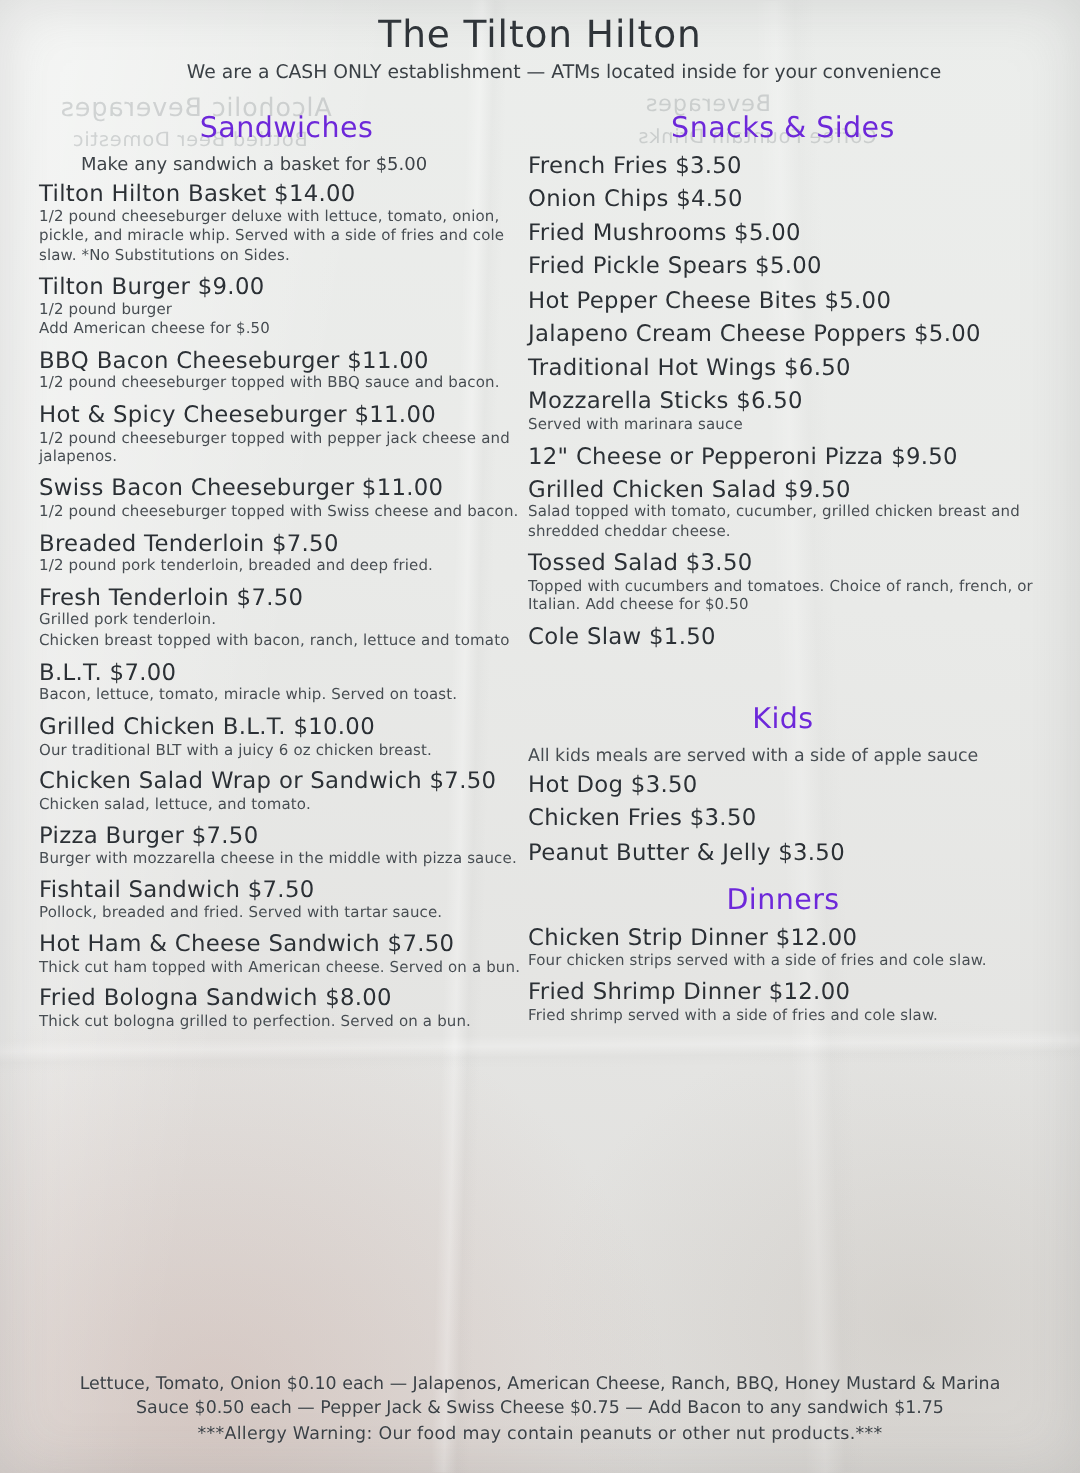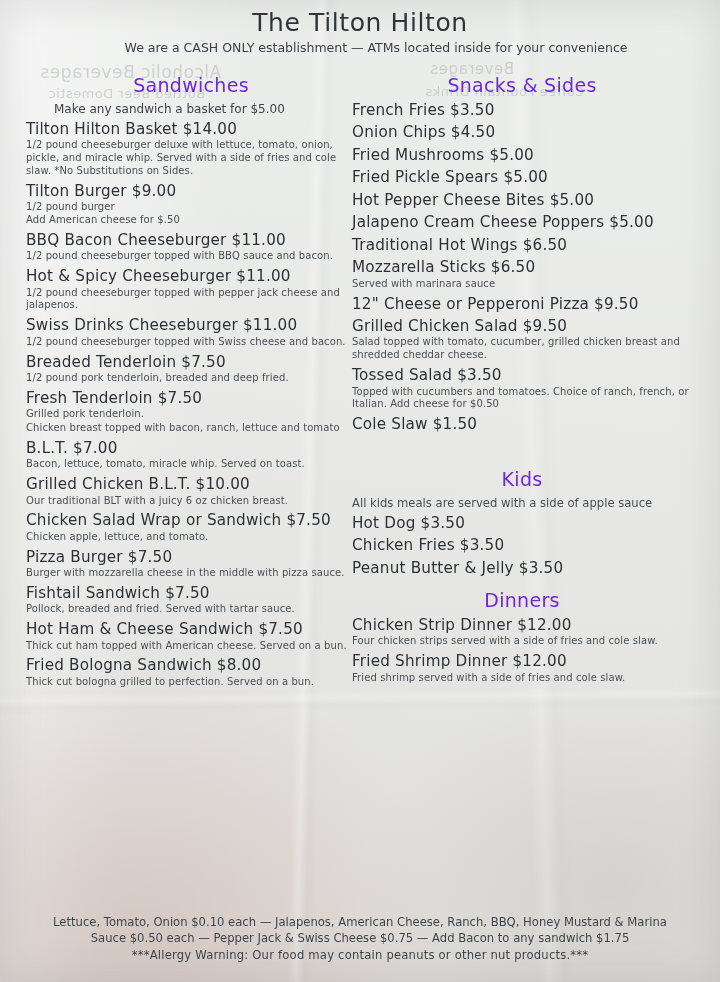--- a/index.html
+++ b/index.html
@@ -172,21 +172,21 @@
     </div>
     <div>
       <div class="item"><span>BBQ Bacon Cheeseburger</span> <span>$11.00</span></div>
       <div class="desc">1/2 pound cheeseburger topped with BBQ sauce and bacon.</div>
     </div>
     <div>
       <div class="item"><span>Hot &amp; Spicy Cheeseburger</span> <span>$11.00</span></div>
       <div class="desc">1/2 pound cheeseburger topped with pepper jack cheese and jalapenos.</div>
     </div>
     <div>
-      <div class="item"><span>Swiss Drinks Cheeseburger</span> <span>$11.00</span></div>
+      <div class="item"><span>Swiss Bacon Cheeseburger</span> <span>$11.00</span></div>
       <div class="desc">1/2 pound cheeseburger topped with Swiss cheese and bacon.</div>
     </div>
     <div>
       <div class="item"><span>Breaded Tenderloin</span> <span>$7.50</span></div>
       <div class="desc">1/2 pound pork tenderloin, breaded and deep fried.</div>
     </div>
     <div>
       <div class="item"><span>Fresh Tenderloin</span> <span>$7.50</span></div>
       <div class="desc">Grilled pork tenderloin.</div>
     </div>
@@ -196,21 +196,21 @@
     <div>
       <div class="item"><span>B.L.T.</span> <span>$7.00</span></div>
       <div class="desc">Bacon, lettuce, tomato, miracle whip. Served on toast.</div>
     </div>
     <div>
       <div class="item"><span>Grilled Chicken B.L.T.</span> <span>$10.00</span></div>
       <div class="desc">Our traditional BLT with a juicy 6 oz chicken breast.</div>
     </div>
     <div>
       <div class="item"><span>Chicken Salad Wrap or Sandwich</span> <span>$7.50</span></div>
-      <div class="desc">Chicken apple, lettuce, and tomato.</div>
+      <div class="desc">Chicken salad, lettuce, and tomato.</div>
     </div>
     <div>
       <div class="item"><span>Pizza Burger</span> <span>$7.50</span></div>
       <div class="desc">Burger with mozzarella cheese in the middle with pizza sauce.</div>
     </div>
     <div>
       <div class="item"><span>Fishtail Sandwich</span> <span>$7.50</span></div>
       <div class="desc">Pollock, breaded and fried. Served with tartar sauce.</div>
     </div>
     <div>

